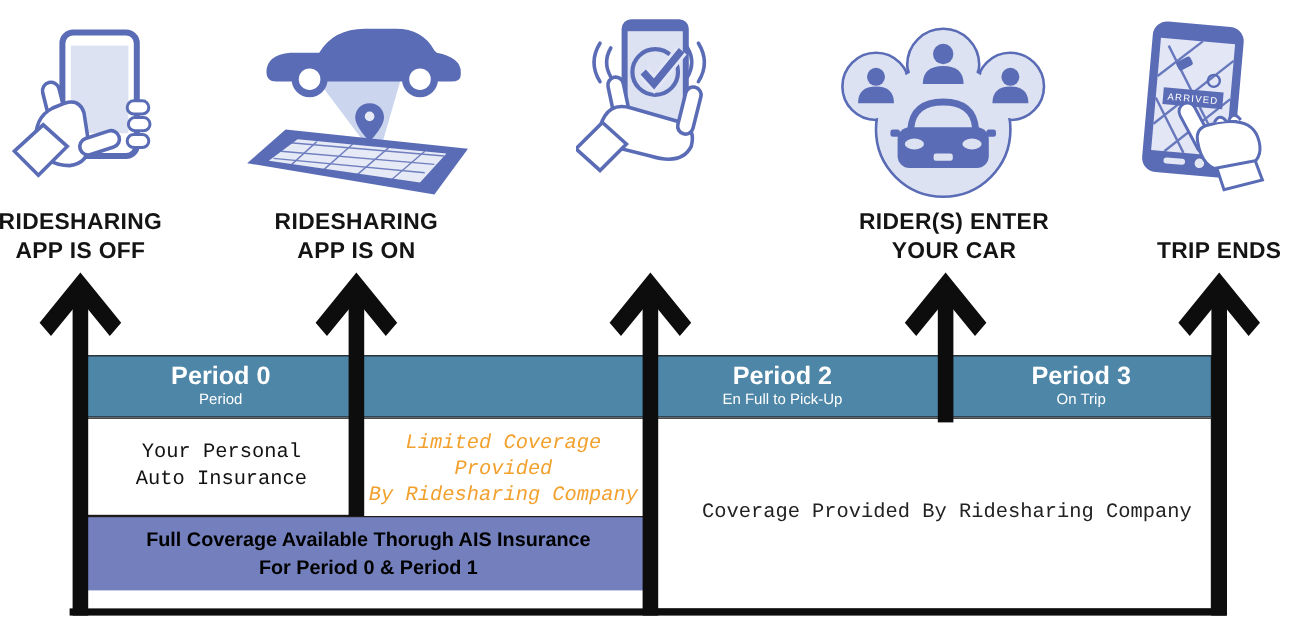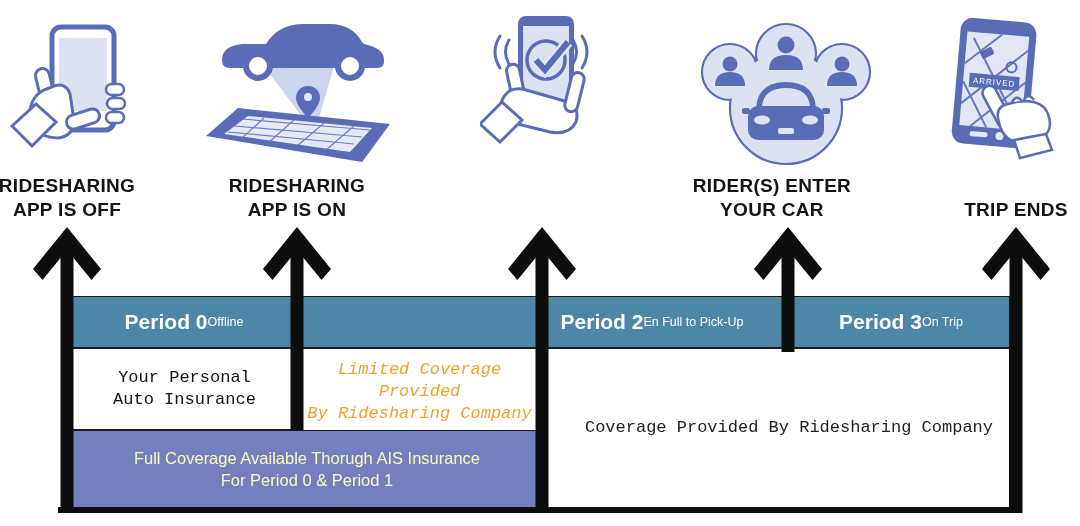--- a/index.html
+++ b/index.html
@@ -21,37 +21,37 @@
     display:flex;align-items:flex-end;justify-content:center;
     text-align:center;font-weight:700;font-size:19px;line-height:1.3;
     letter-spacing:.3px;color:var(--text-dark);white-space:pre-line;
   }
   
   .hdr-band{
     position:absolute;left:72px;top:296px;width:938px;height:52px;
     background:var(--header-blue);border:1.5px solid #1c1c1c;box-sizing:border-box;
   }
   .hdr-cell{
-    position:absolute;top:0;height:100%;display:flex;
+    position:absolute;top:0;height:100%;display:flex;flex-direction:column;
     align-items:center;justify-content:center;color:#fff;text-align:center;
   }
   .hdr-title{font-weight:700;font-size:21px;line-height:1.05;}
   .hdr-sub{font-size:12.5px;line-height:1.2;margin-top:1px;}
   .cell{
     position:absolute;box-sizing:border-box;background:#fff;
     border:1.5px solid #1c1c1c;display:flex;align-items:center;justify-content:center;
     text-align:center;font-size:17px;line-height:1.3;color:#121212;white-space:pre-line;font-family:Liberation Mono, monospace;
   }
   .cell-limited{color:var(--orange);font-style:italic;}
   .cell-rideshare{color:#222;padding-left:32px;}
   .banner-full{
-    position:absolute;left:72px;top:430px;width:470px;height:77px;box-sizing:border-box;
+    position:absolute;left:72px;top:430px;width:470px;height:62px;box-sizing:border-box;
     background:var(--purple);border-top:1.5px solid #1c1c1c;
     display:flex;align-items:center;justify-content:center;text-align:center;
-    color:#fef9c3;font-size:16.5px;line-height:1.35;white-space:pre-line;
+    color:#000000;font-size:16.5px;line-height:1.35;white-space:pre-line;font-weight:bold;
   }
   .baseline{
     position:absolute;left:58px;top:507px;width:964px;height:6px;
     background:var(--arrow-black);
   }
   .arrows{position:absolute;left:0;top:0;width:1080px;height:526px;z-index:5;pointer-events:none;}
 </style>
 </head>
 <body>
 
@@ -165,28 +165,28 @@
       <path d="M62,88 Q66,80 72,87" fill="#fff"></path>
       <path d="M74,86 Q78,78 84,86" fill="#fff"></path>
       <polygon points="64,126 96,120 102,136 70,144"></polygon>
     </g>
   </svg>
 
   <div class="step-label" style="left:-53px">RIDESHARING
 APP IS OFF</div>
   <div class="step-label" style="left:177px">RIDESHARING
 APP IS ON</div>
-  <div class="step-label" style="left:652px">RIDER(S) ENTER
+  <div class="step-label" style="left:675px">RIDER(S) ENTER
 YOUR CAR</div>
   <div class="step-label" style="left:896px">TRIP ENDS</div>
 
   <div class="hdr-band">
     <div class="hdr-cell" style="left:0;width:222px">
       <div class="hdr-title">Period 0</div>
-      <div class="hdr-sub">Offline</div>
+      <div class="hdr-sub">Period</div>
     </div>
     <div class="hdr-cell" style="left:459px;width:240px">
       <div class="hdr-title">Period 2</div>
       <div class="hdr-sub">En Full to Pick-Up</div>
     </div>
     <div class="hdr-cell" style="left:718px;width:220px">
       <div class="hdr-title">Period 3</div>
       <div class="hdr-sub">On Trip</div>
     </div>
   </div>

